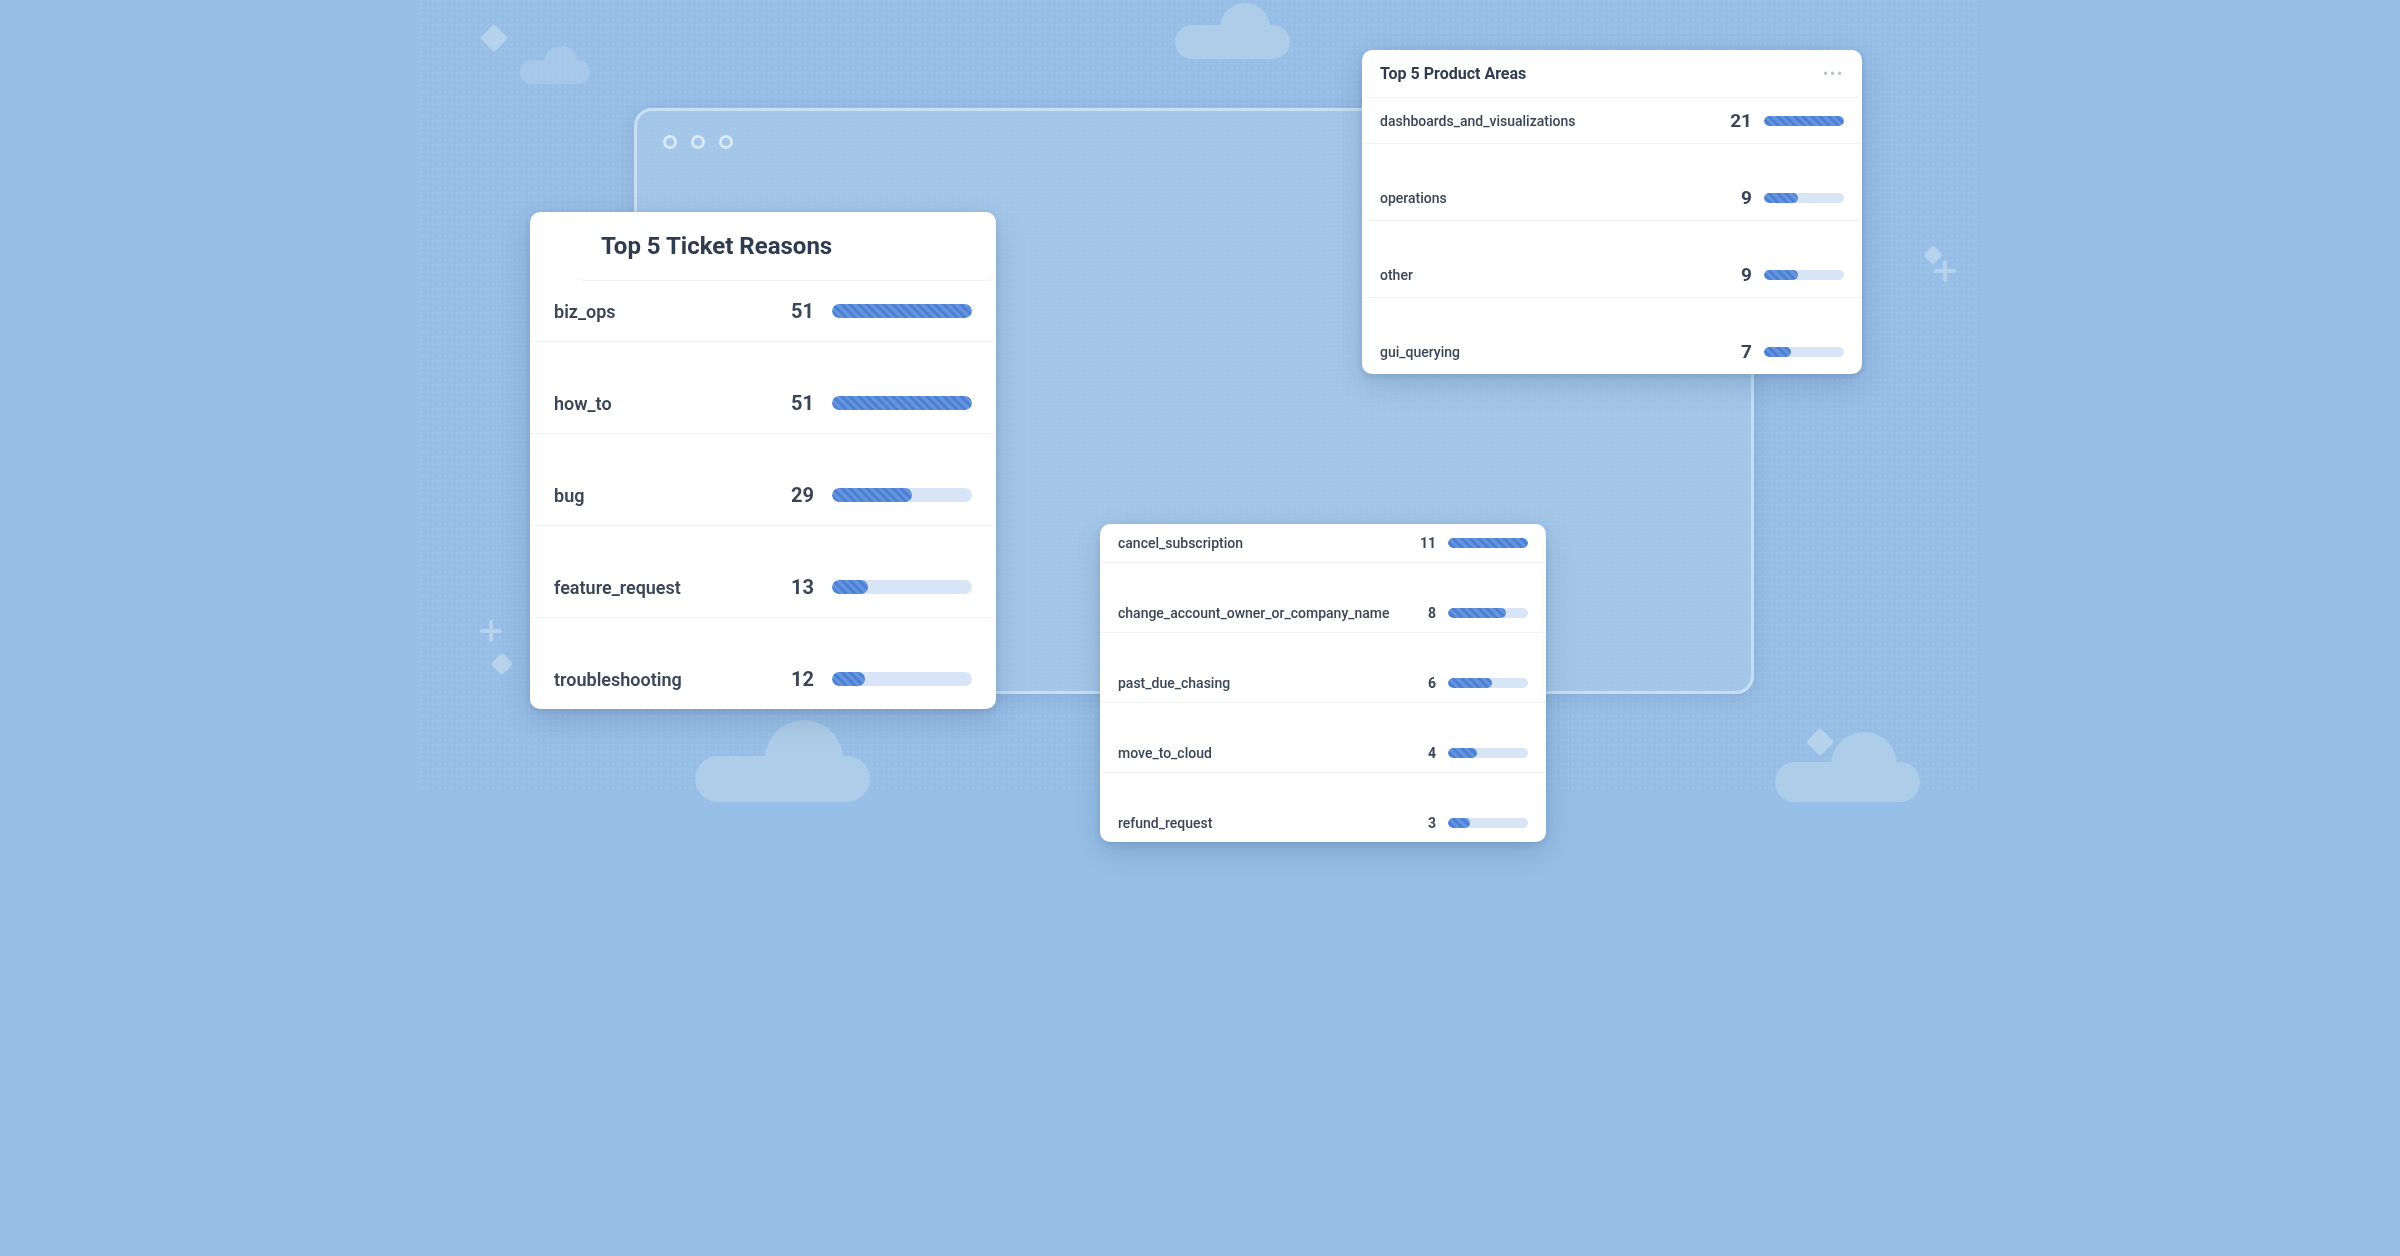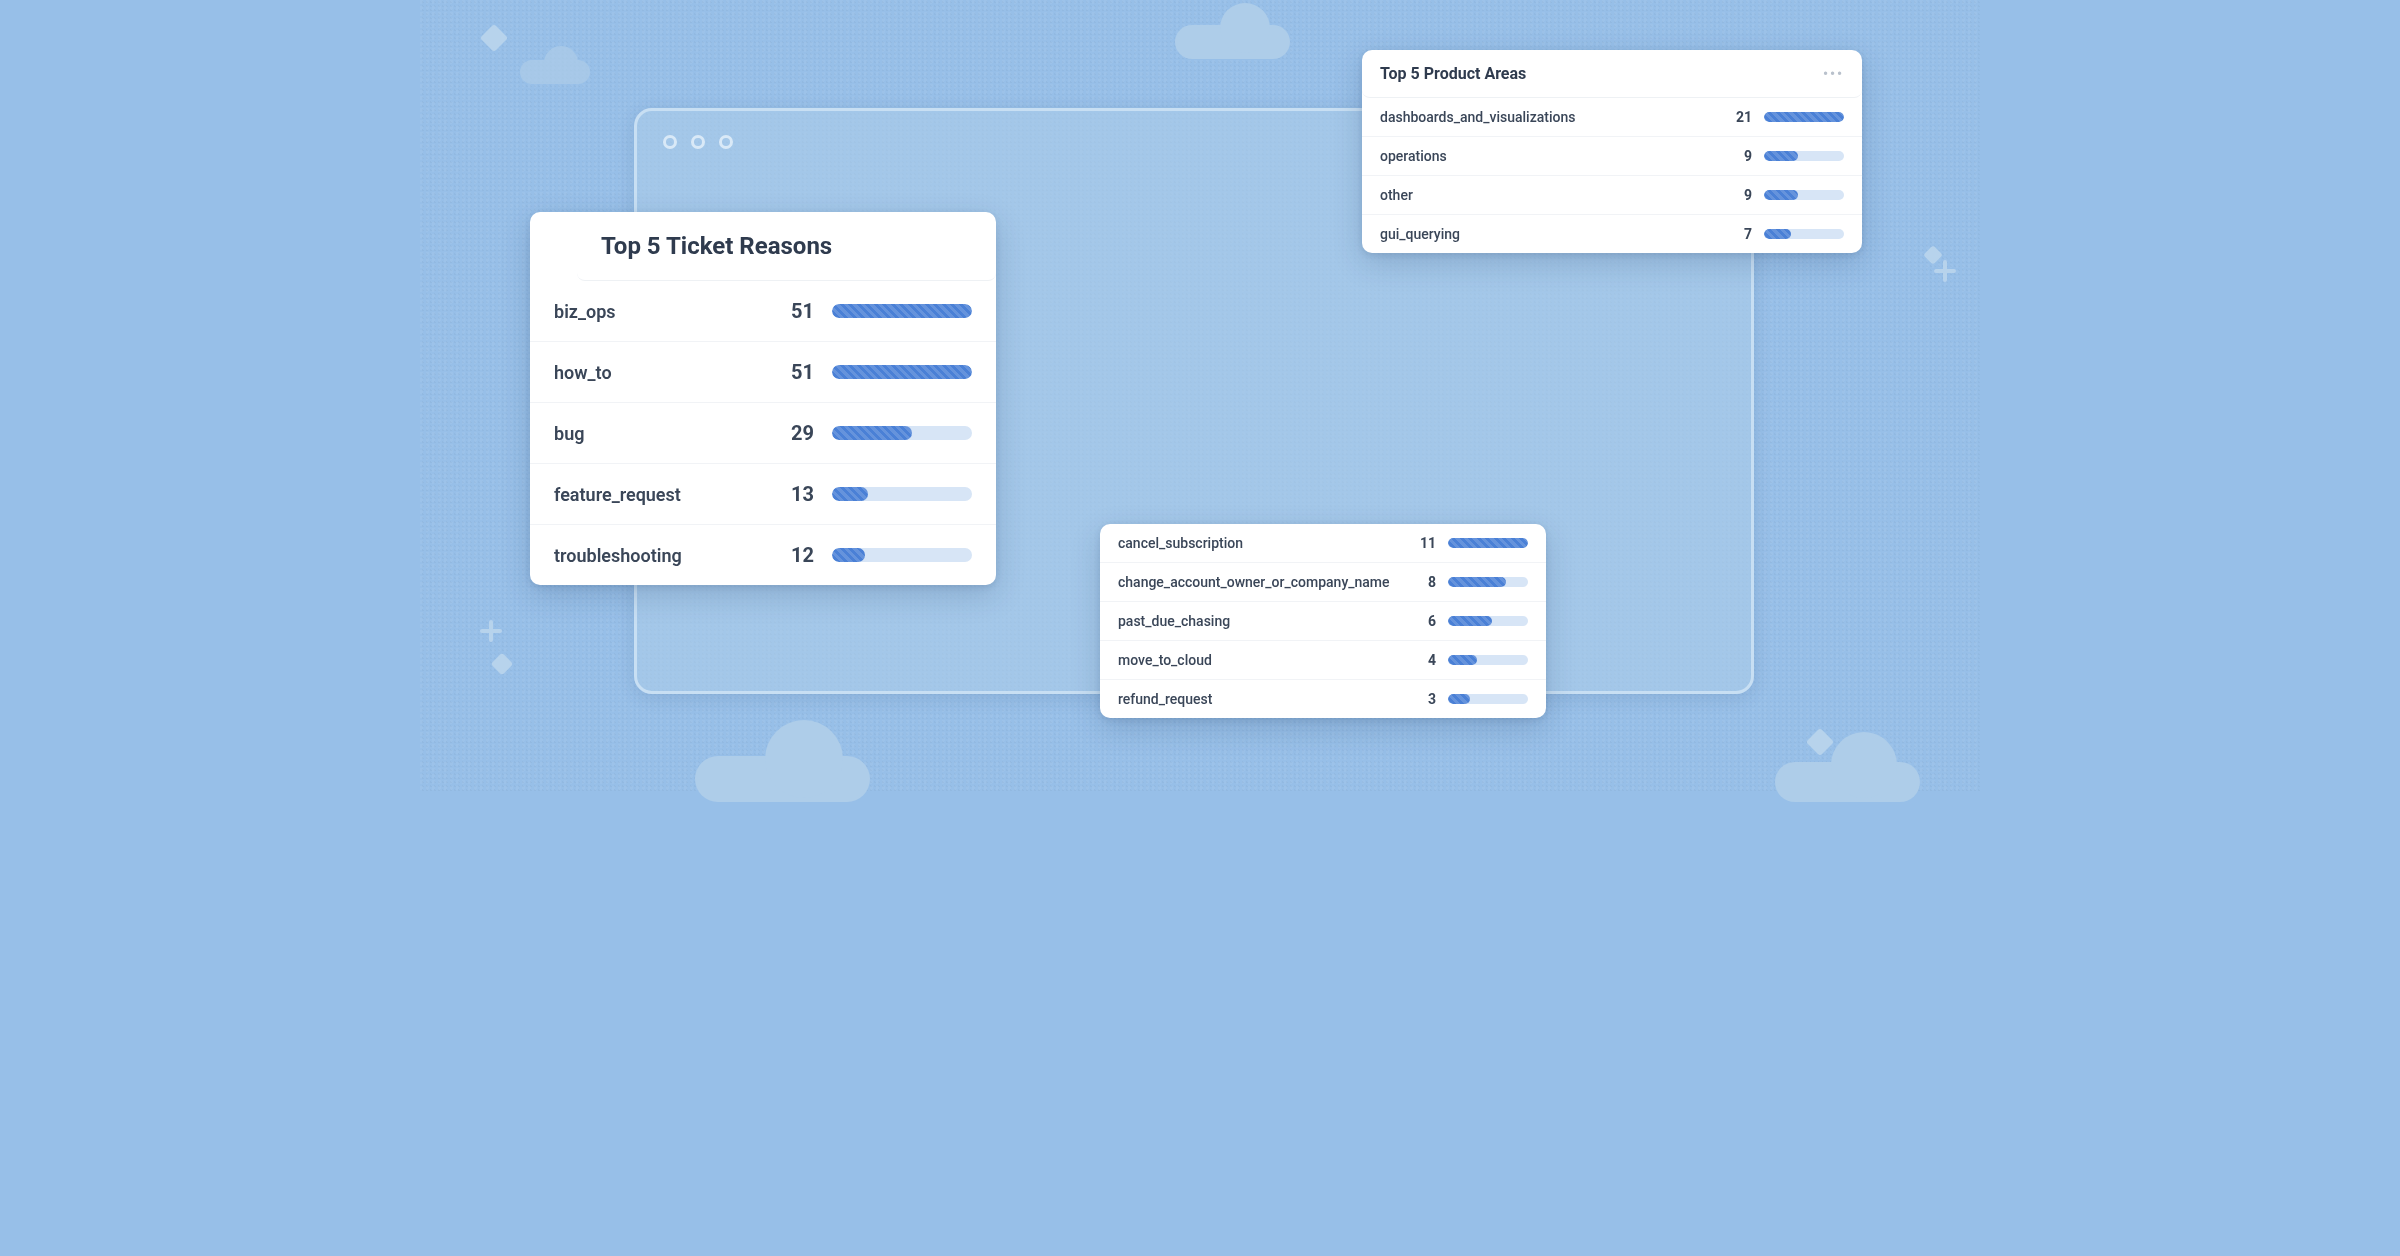--- a/index.html
+++ b/index.html
@@ -74,21 +74,21 @@
     box-shadow: 0 10px 30px rgba(24, 50, 90, 0.18), 0 2px 6px rgba(24,50,90,.12);
     overflow: hidden;
   }
   .card-header {
     display: flex; align-items: center; justify-content: space-between;
     border-bottom: 1px solid #eef1f4;
     border-radius: 8px;
   }
   .card-title { font-weight: 700; color: #2f3b4e; }
   .card-menu { color: #b9c1cc; letter-spacing: 2px; font-weight: 700; cursor: pointer; }
-  .rows { display: flex; flex-direction: column; }
+  .rows { display: flex; flex-direction: column; gap: 31px; }
   .row {
     display: flex; align-items: center;
     border-bottom: 1px solid #f1f3f6;
   }
   .row:last-child { border-bottom: none; }
   .row-label { flex: 1 1 auto; color: #3a4658; font-weight: 600; white-space: nowrap; overflow: hidden; text-overflow: ellipsis; }
   .row-value { color: #3a4658; font-weight: 700; text-align: right; }
   .bar-wrap { position: relative; border-radius: 999px; overflow: hidden; }
   .bar-track { position: absolute; inset: 0; background: #d7e5f6; }
   .bar-fill  { position: absolute; top: 0; bottom: 0; left: 0; background: #4a80d6;
@@ -113,21 +113,21 @@
   #card-b .row-value { font-size: 14px; min-width: 22px; margin-left: 8px; }
   #card-b .bar-wrap { width: 80px; height: 10px; }
 
   
   #card-c { top: 50px; left: 942px; width: 500px; }
   #card-c .card-header { padding: 14px 18px; }
   #card-c .card-title { font-size: 16px; }
   #card-c .card-menu { font-size: 14px; }
   #card-c .row { padding: 11px 18px; gap: 12px; }
   #card-c .row-label { font-size: 14px; font-weight: 500; }
-  #card-c .row-value { font-size: 14px; min-width: 22px; }
+  #card-c .row-value { font-size: 19px; min-width: 22px; }
   #card-c .bar-wrap { width: 80px; height: 10px; }
 </style>
 </head>
 <body>
 
 <div class="stage">
 
   <div class="cloud cloud1">
       <div class="puff"></div>
     </div>

